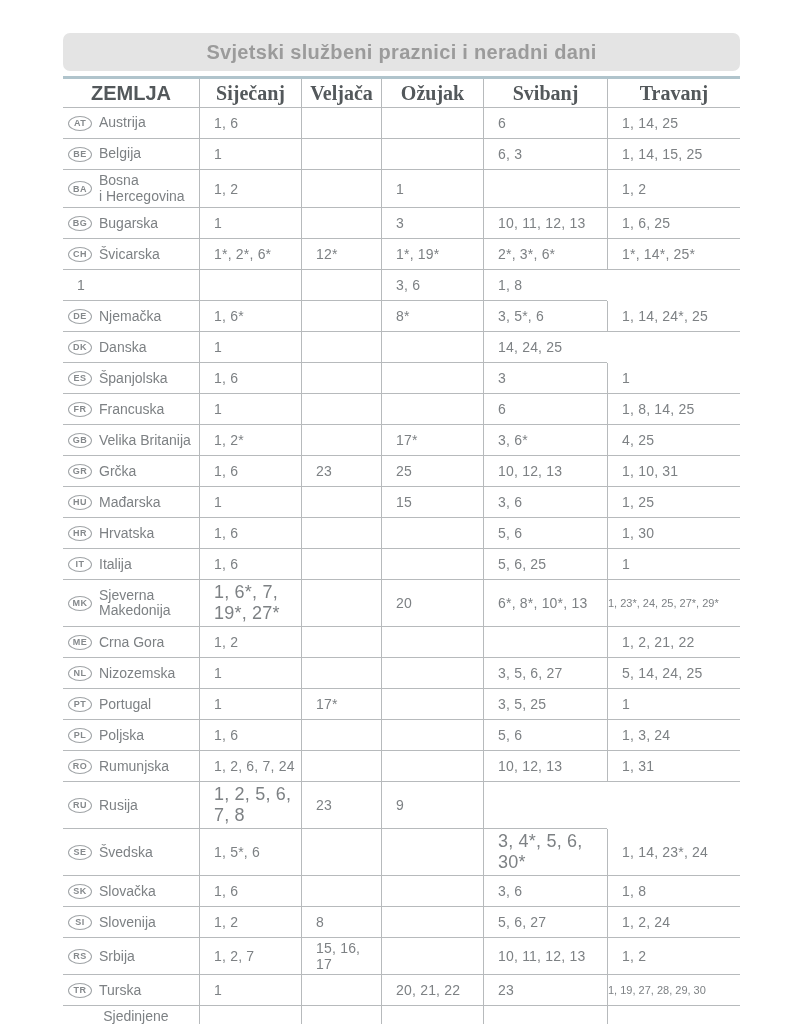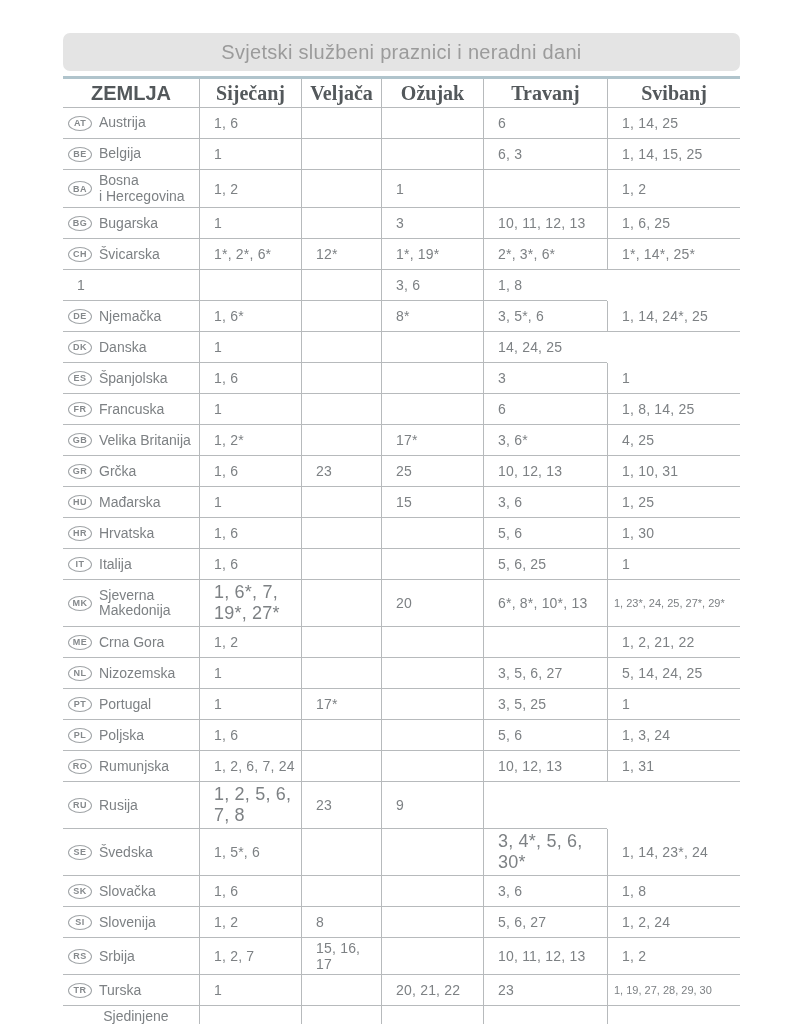--- a/index.html
+++ b/index.html
@@ -30,21 +30,21 @@
     left:63px; top:33px;
     width:677px; height:38px;
     background:var(--title-bg);
     border-radius:7px;
     display:flex;
     align-items:center;
     justify-content:center;
   }
   .title-box span{
     font-size:20px;
-    font-weight:400;
+    font-weight:700;
     letter-spacing:0.3px;
     color:var(--title-text);
   }
   .accent-line{
     position:absolute;
     left:63px; top:76px;
     width:677px; height:3px;
     background:var(--accent-line);
   }
   .holiday-table{
@@ -98,21 +98,21 @@
   .country-name{
     font-size:14px;
     line-height:1.12;
     white-space:pre-line;
   }
   .month-cell{
     padding:2px 4px 2px 14px;
     letter-spacing:0.2px;
   }
   .month-cell.sm{ font-size:18px; }
-  .month-cell.xs{ font-size:11px; padding-left:6px; letter-spacing:0; }
+  .month-cell.xs{ font-size:11px; padding-left:0; letter-spacing:0; }
   .footnote{
     position:absolute;
     left:63px; top:1032px;
     font-size:13px;
     color:#a16207;
   }
 </style>
 </head>
 <body>
 
@@ -123,22 +123,22 @@
   </div>
 
   <div class="accent-line"></div>
 
   <div class="holiday-table">
     <div class="thead">
       <div class="th">ZEMLJA</div>
       <div class="th">Siječanj</div>
       <div class="th">Veljača</div>
       <div class="th">Ožujak</div>
+      <div class="th">Svibanj</div>
       <div class="th">Travanj</div>
-      <div class="th">Svibanj</div>
     </div>
     <div class="tbody">
   <div class="tr">
     <div class="td country-cell">
       <span class="badge">AT</span>
       <span class="country-name">Austrija</span>
     </div>
     <div class="td month-cell">1, 6</div>
     <div class="td month-cell"></div>
     <div class="td month-cell"></div>

